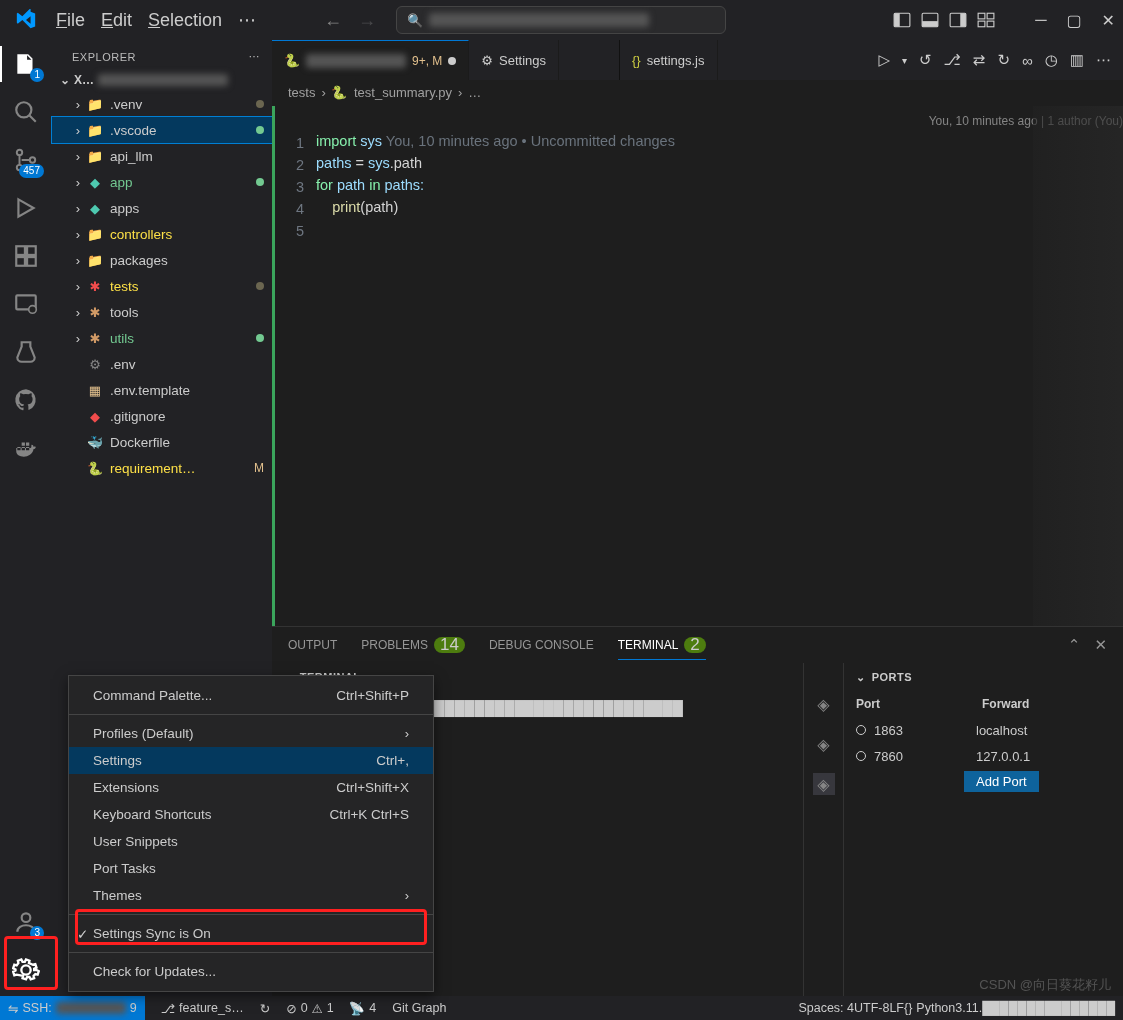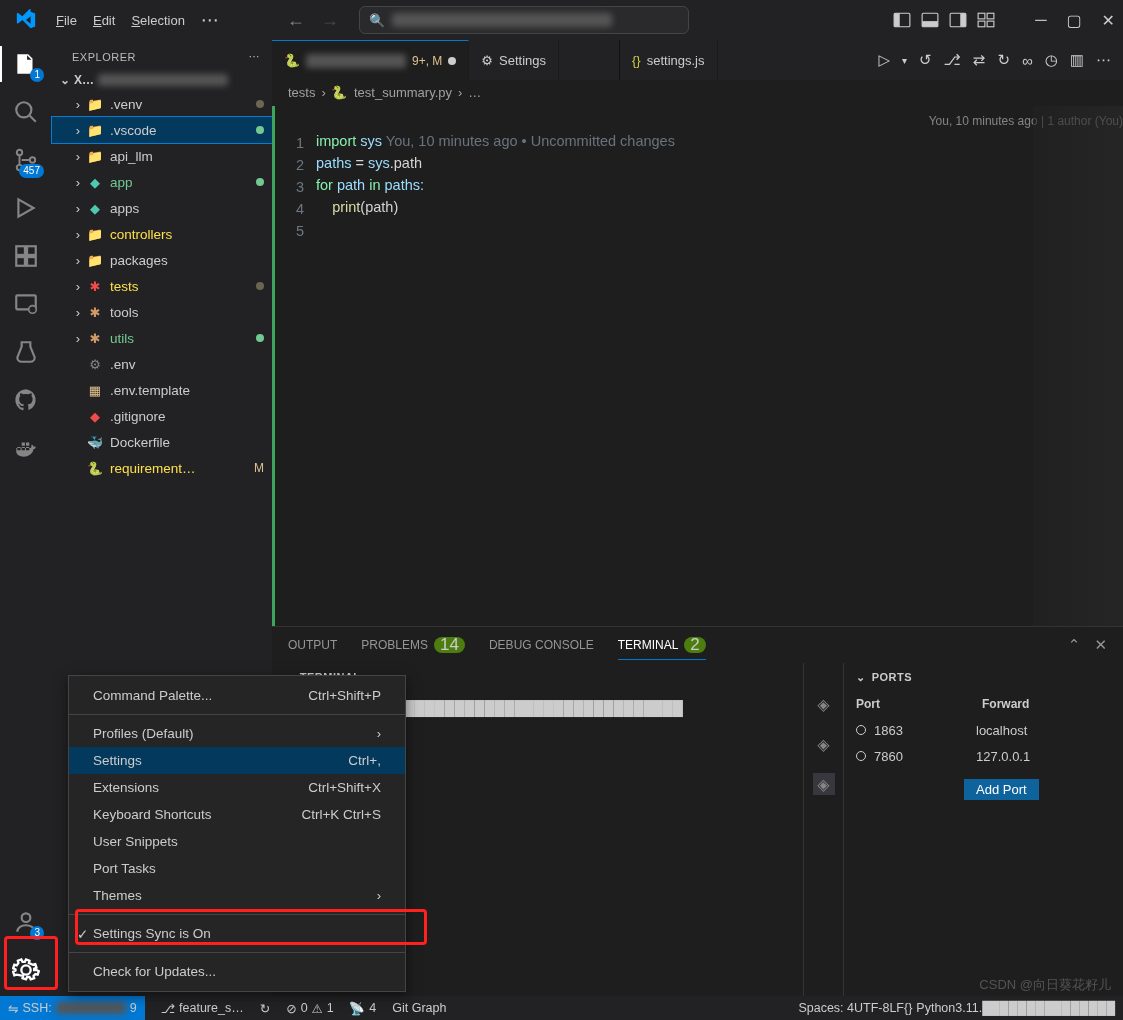--- a/index.html
+++ b/index.html
@@ -1,19 +1,19 @@
 <!DOCTYPE html>
 <html><head>
 <meta charset="utf-8">
 <style>
 * { margin:0; padding:0; box-sizing:border-box; font-family:"Segoe UI",sans-serif; }
 body { width:1123px; height:1020px; background:#1e1e1e; color:#ccc; overflow:hidden; position:relative; }
 .titlebar { height:40px; background:#222225; display:flex; align-items:center; padding:0 8px; }
 .vscode-logo { width:28px; height:28px; margin:0 8px 0 4px; display:flex; align-items:center; justify-content:center; color:#0098ff; }
-.menu-item { padding:0 8px; font-size:13px; cursor:pointer; }
+.menu-item { padding:0 8px; font-size:18px; cursor:pointer; }
 .menu-item u { text-decoration:underline; }
 .dots { font-size:18px; padding:0 8px; }
 .nav-arrows { margin-left:60px; display:flex; gap:16px; font-size:18px; color:#858585; }
 .search-box { margin-left:20px; width:330px; height:28px; background:#2a2a2c; border:1px solid #454545; border-radius:6px; display:flex; align-items:center; padding:0 10px; font-size:13px; color:#777; }
 .win-controls { margin-left:auto; display:flex; gap:20px; align-items:center; font-size:16px; color:#ccc; }
 .win-controls span { cursor:pointer; }
 .layout-icons { display:flex; gap:10px; margin-right:20px; }
 .layout-icons svg { width:18px; height:18px; }
 .main { display:flex; height:calc(100% - 40px - 24px); }
 .activitybar { width:52px; background:#222225; display:flex; flex-direction:column; align-items:center; padding-top:10px; gap:20px; position:relative; }
@@ -77,26 +77,26 @@
 .terminal-text { padding:6px 16px; font-family:Consolas,monospace; font-size:14px; color:#ccc; line-height:22px; }
 .ports-sidebar { width:40px; border-left:1px solid #333; display:flex; flex-direction:column; align-items:center; padding-top:30px; gap:18px; color:#858585; }
 .ports-sidebar .ps-item { width:22px; height:22px; display:flex; align-items:center; justify-content:center; cursor:pointer; }
 .ports-sidebar .ps-item.active { background:#37373d; }
 .ports-panel { width:280px; border-left:1px solid #333; display:flex; flex-direction:column; }
 .ports-header { display:flex; padding:6px 12px; font-size:12px; color:#ccc; font-weight:bold; }
 .ports-header div:first-child { width:126px; }
 .ports-row { display:flex; padding:3px 12px; font-size:13px; color:#ccc; align-items:center; height:26px; }
 .ports-row div:first-child { width:120px; display:flex; align-items:center; gap:8px; }
 .port-dot { width:10px; height:10px; border:1.5px solid #ccc; border-radius:50%; }
-.add-port { margin:10px auto 0 120px; background:#0e639c; color:#fff; border:none; padding:3px 12px; font-size:13px; cursor:pointer; }
+.add-port { margin:2px auto 0 120px; background:#0e639c; color:#fff; border:none; padding:3px 12px; font-size:13px; cursor:pointer; }
 .statusbar { height:24px; background:#222225; display:flex; align-items:center; font-size:12.5px; color:#ccc; padding:0 8px; gap:16px; }
 .statusbar .ssh { background:#0078d4; height:24px; display:flex; align-items:center; padding:0 8px; margin-left:-8px; }
 .statusbar .sitem { display:flex; align-items:center; gap:4px; cursor:pointer; }
 .statusbar .right { margin-left:auto; display:flex; gap:0; }
-.context-menu { position:absolute; left:68px; bottom:28px; width:338px; background:#252526; border:1px solid #454545; box-shadow:0 4px 12px rgba(0,0,0,.5); z-index:100; padding:6px 0; }
+.context-menu { position:absolute; left:68px; bottom:28px; width:366px; background:#252526; border:1px solid #454545; box-shadow:0 4px 12px rgba(0,0,0,.5); z-index:100; padding:6px 0; }
 .cm-item { display:flex; justify-content:space-between; align-items:center; padding:6px 24px; font-size:13.5px; color:#ccc; cursor:pointer; }
 .cm-item.hover { background:#04395e; }
 .cm-item .chev-r { font-size:13px; color:#ccc; }
 .cm-sep { height:1px; background:#454545; margin:5px 0; }
 .cm-check { position:absolute; left:8px; }
 .highlight-red { position:absolute; border:3px solid #ff2020; border-radius:4px; pointer-events:none; z-index:200; }
 .hr1 { left:75px; top:909px; width:352px; height:36px; }
 .hr2 { left:4px; bottom:30px; width:54px; height:54px; }
 .watermark { position:absolute; right:12px; bottom:26px; font-size:13px; color:#777; opacity:.6; z-index:50; }
 svg { display:block; }

